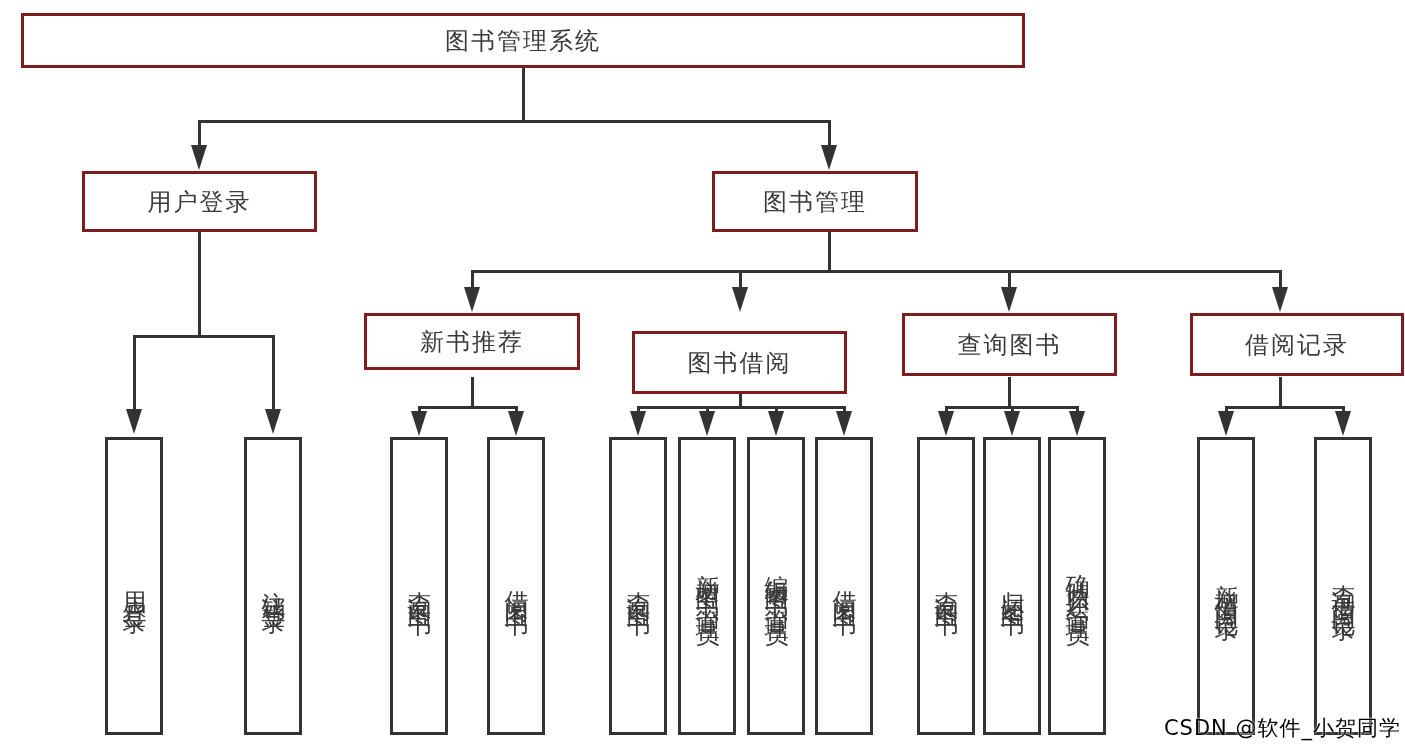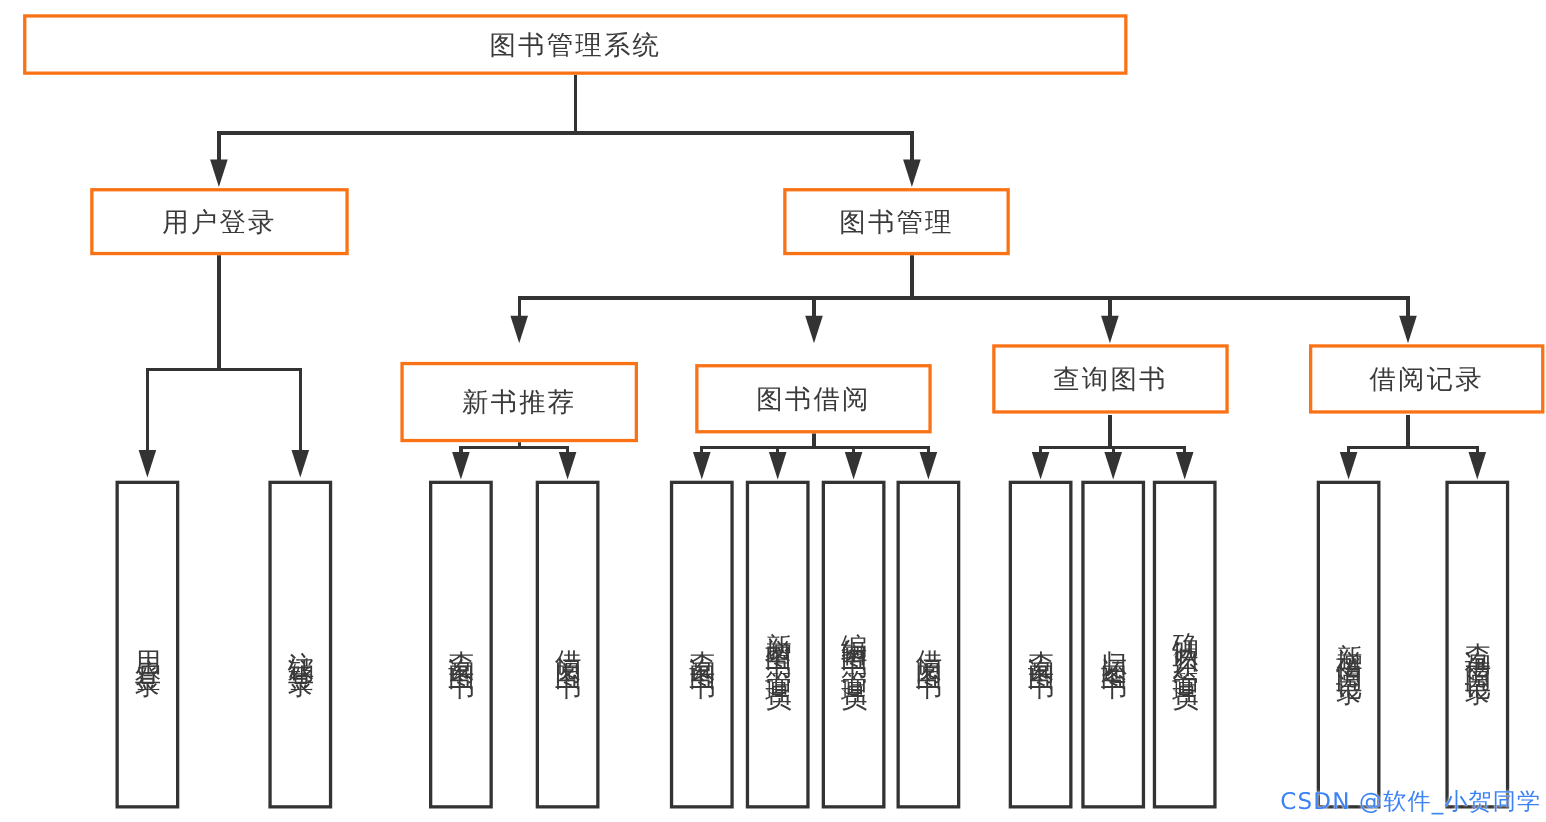--- a/index.html
+++ b/index.html
@@ -15,21 +15,21 @@
   }
   svg.connectors {
     position: absolute;
     left: 0; top: 0;
     width: 1405px; height: 747px;
     z-index: 0;
   }
   .node {
     position: absolute;
     background: #ffffff;
-    border: 3px solid #f97316;
+    border: 3px solid #7f1d1d;
     display: flex;
     align-items: center;
     justify-content: center;
     font-size: 24px;
     letter-spacing: 2px;
     z-index: 1;
     white-space: nowrap;
   }
   .leaf {
     position: absolute;
@@ -47,21 +47,21 @@
     letter-spacing: 7px;
     line-height: 1.05;
     z-index: 1;
   }
   .watermark {
     position: absolute;
     top: 714px;
     right: 4px;
     font-size: 21px;
     letter-spacing: 1px;
-    color: #3b82f6;
+    color: #000000;
     text-shadow: 0 0 3px #ffffff, 0 0 1px #ffffff;
     z-index: 3;
     white-space: nowrap;
   }
 </style>
 </head>
 <body>
 
 <div class="canvas">
 
@@ -132,21 +132,21 @@
       <polygon points="1218,411 1234,411 1226,436"></polygon>
       <polygon points="1335,411 1351,411 1343,436"></polygon>
     </g>
   </svg>
 
   <div class="node" style="left:21px; top:13px; width:1004px; height:55px;">图书管理系统</div>
 
   <div class="node" style="left:82px; top:171px; width:235px; height:61px;">用户登录</div>
   <div class="node" style="left:712px; top:171px; width:206px; height:61px;">图书管理</div>
 
-  <div class="node" style="left:364px; top:313px; width:216px; height:73px;margin-top:16px;">新书推荐</div>
+  <div class="node" style="left:364px; top:313px; width:216px; height:57px;">新书推荐</div>
   <div class="node" style="left:632px; top:331px; width:215px; height:63px;">图书借阅</div>
   <div class="node" style="left:902px; top:313px; width:215px; height:63px;">查询图书</div>
   <div class="node" style="left:1173px; top:313px; width:214px; height:63px;margin-left:17px;">借阅记录</div>
 
   <div class="leaf" style="left:105px;">用户登录</div>
   <div class="leaf" style="left:244px;">注销登录</div>
 
   <div class="leaf" style="left:390px;">查询图书</div>
   <div class="leaf" style="left:487px;">借阅图书</div>
 

